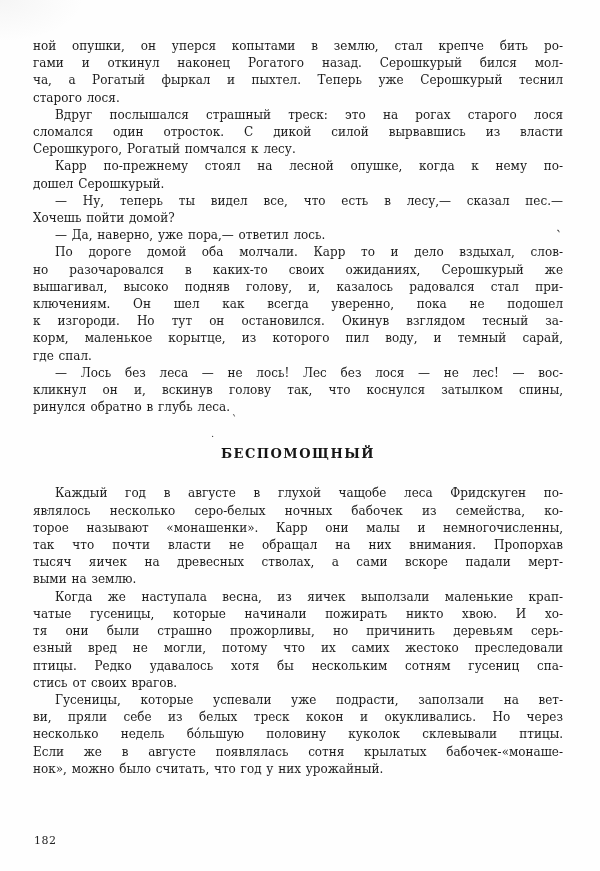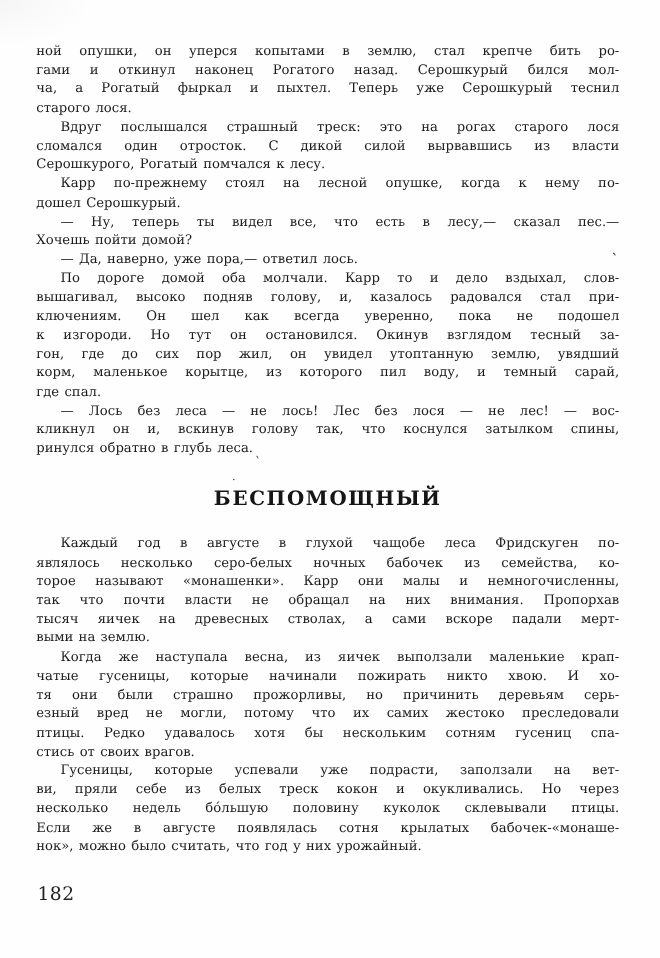--- a/index.html
+++ b/index.html
@@ -30,34 +30,34 @@
     line-height: 17.2px;
     text-align: justify;
     text-align-last: justify;
     word-spacing: 1px;
     white-space: normal;
   }
   .line.last { text-align-last: left; }
   .line.indent { padding-left: 22px; }
 
   .heading {
-    font-size: 18px;
+    font-size: 13px;
     font-weight: bold;
     line-height: 20px;
     text-align: center;
     letter-spacing: 1.5px;
     margin: 28px 0 21px 0;
     color: #151515;
   }
 
   .page-number {
     position: absolute;
     left: 34px;
-    top: 803px;
-    font-size: 17px;
+    top: 834px;
+    font-size: 11px;
     letter-spacing: 0.5px;
     color: #242424;
   }
 
   .artifact {
     position: absolute;
     color: #3a3a3a;
     font-size: 12px;
     line-height: 12px;
     user-select: none;
@@ -90,24 +90,24 @@
       </div>
       <div class="paragraph">
         <div class="line indent">— Ну, теперь ты видел все, что есть в лесу,— сказал пес.—</div>
         <div class="line last">Хочешь пойти домой?</div>
       </div>
       <div class="paragraph">
         <div class="line last indent">— Да, наверно, уже пора,— ответил лось.</div>
       </div>
       <div class="paragraph">
         <div class="line indent">По дороге домой оба молчали. Карр то и дело вздыхал, слов-</div>
+        <div class="line">но разочаровался в каких-то своих ожиданиях, Серошкурый же</div>
         <div class="line">вышагивал, высоко подняв голову, и, казалось радовался стал при-</div>
         <div class="line">ключениям. Он шел как всегда уверенно, пока не подошел</div>
         <div class="line">к изгороди. Но тут он остановился. Окинув взглядом тесный за-</div>
-        <div class="line">гон, где до сих пор жил, он увидел утоптанную землю, увядший</div>
         <div class="line">корм, маленькое корытце, из которого пил воду, и темный сарай,</div>
         <div class="line last">где спал.</div>
       </div>
       <div class="paragraph">
         <div class="line indent">— Лось без леса — не лось! Лес без лося — не лес! — вос-</div>
         <div class="line">кликнул он и, вскинув голову так, что коснулся затылком спины,</div>
         <div class="line last">ринулся обратно в глубь леса.</div>
       </div>
       <h2 class="heading">БЕСПОМОЩНЫЙ</h2>
       <div class="paragraph">

